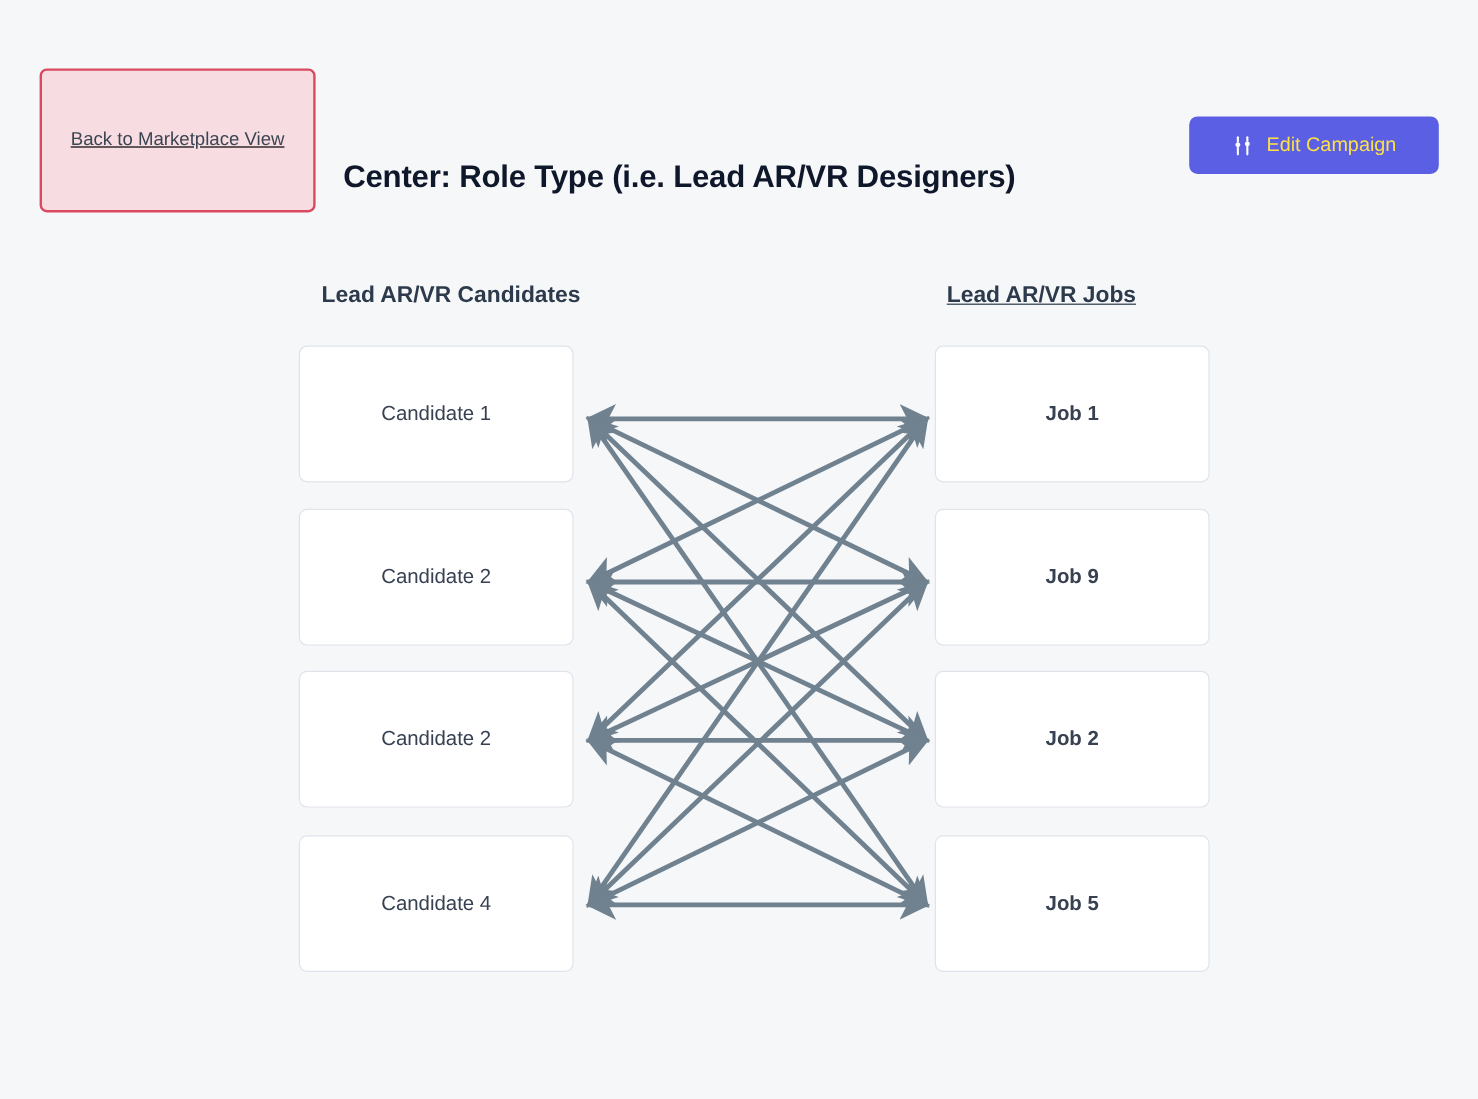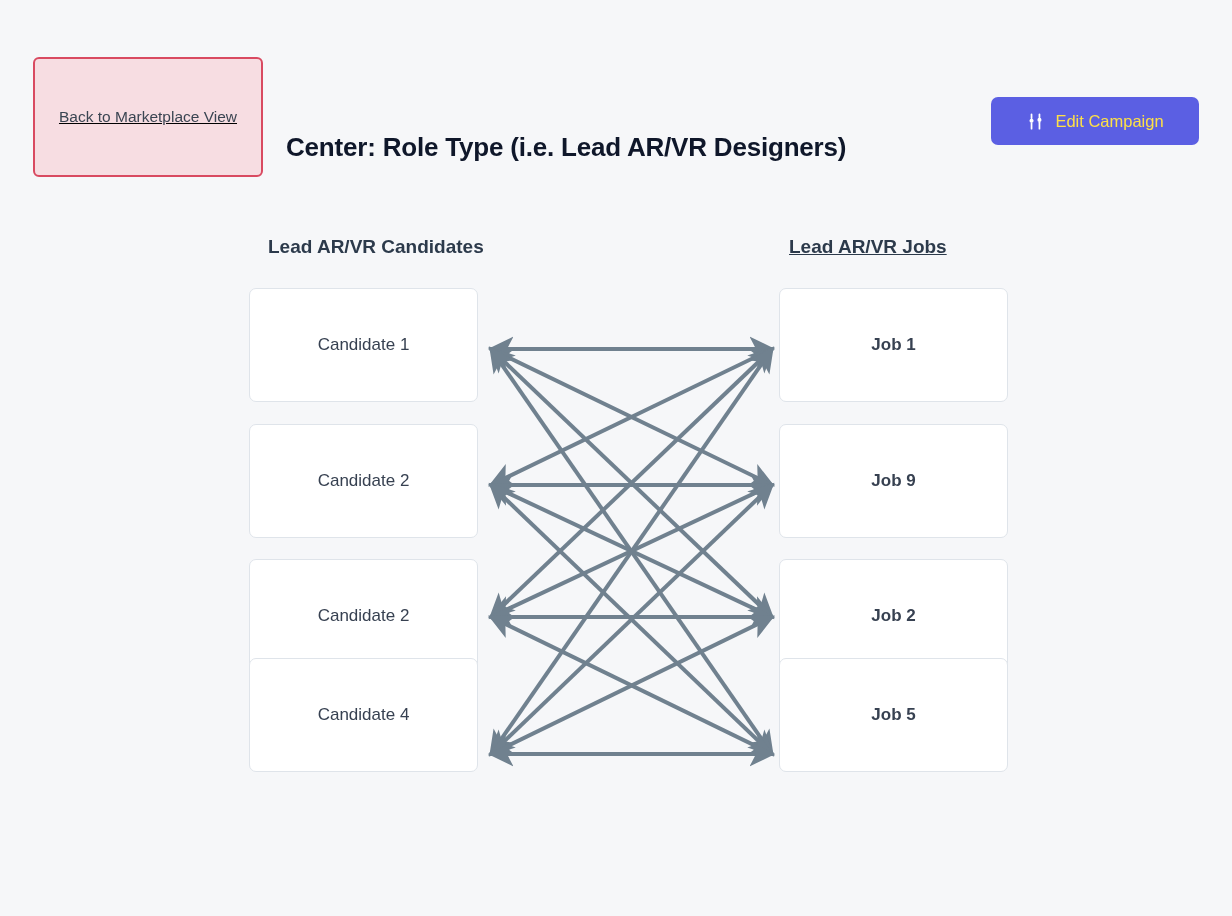--- a/index.html
+++ b/index.html
@@ -110,21 +110,21 @@
   .node-box .node-label {
     font-size: 17px;
     color: #374151;
     font-family: "Liberation Sans", sans-serif;
   }
   .col-left  { left: 249px; }
   .col-right { left: 779px; font-weight: bold; }
   .row-1 { top: 288px; }
   .row-2 { top: 424px; }
   .row-3 { top: 559px; }
-  .row-4 { top: 658px; }
+  .row-4 { top: 696px; }
 
   
   #edge-canvas {
     position: absolute;
     left: 0;
     top: 0;
     width: 1232px;
     height: 916px;
     pointer-events: none;
   }

